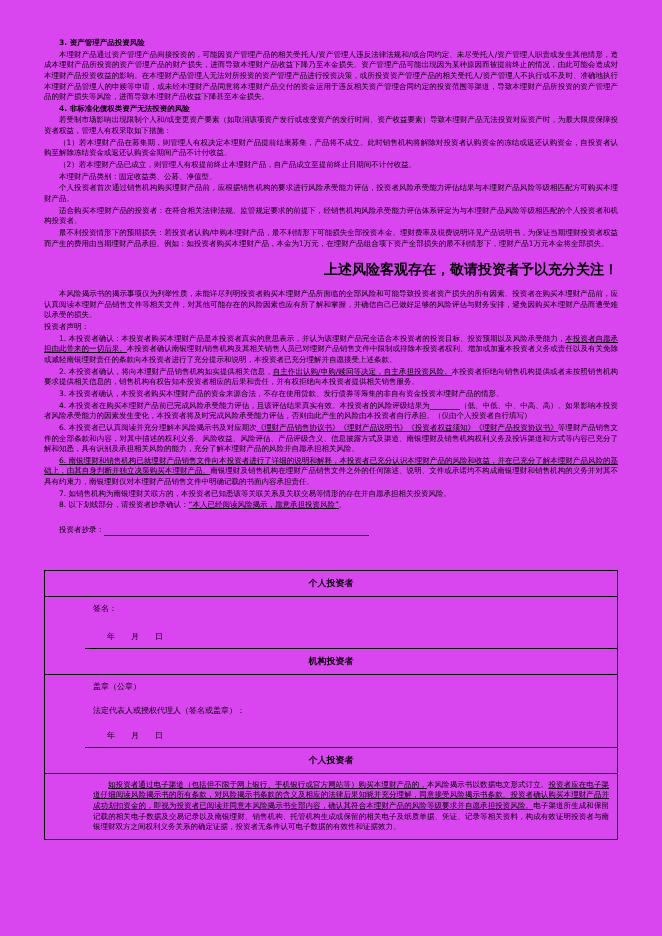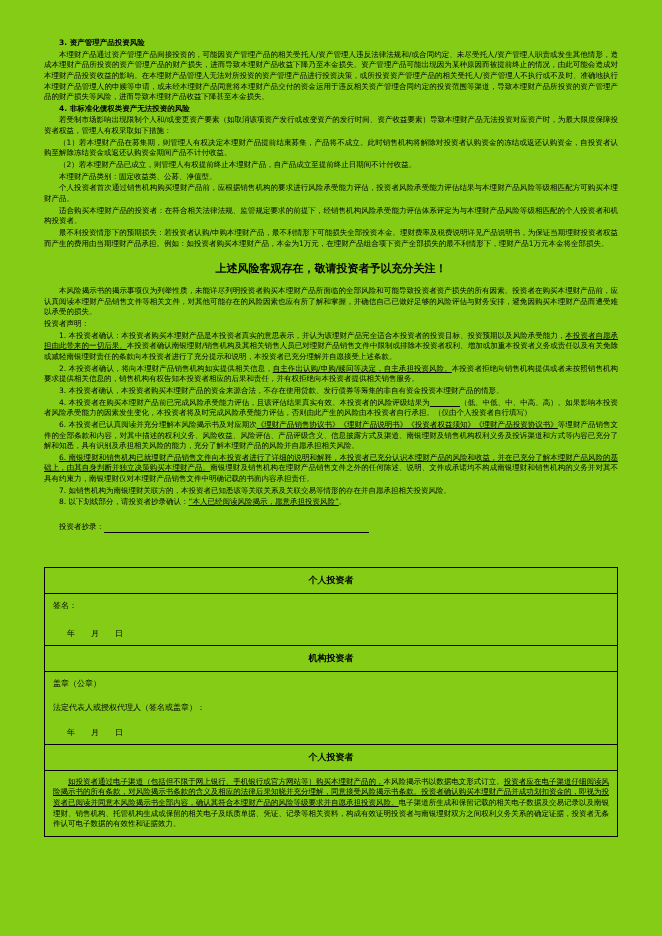--- a/index.html
+++ b/index.html
@@ -6,49 +6,50 @@
   body {
     width: 662px; height: 936px;
     background: #ffffff; color: #000000;
     font-family: "DejaVu Sans", "Liberation Sans", sans-serif;
   }
   .page {
     width: 662px; height: 936px;
     padding: 38px 44px 0 44px;
     box-sizing: border-box;
     overflow: hidden;
-    background: #84cc16;
+    background: #d946ef;
   }
   .para {
     font-size: 7.5px; line-height: 1.42;
     text-align: justify; text-indent: 2em;
     margin: 0 0 1px 0;
   }
   .noindent { text-indent: 0; }
   .b { font-weight: bold; }
   .u { text-decoration: underline; }
   .center-note {
-    font-size: 11px; font-weight: bold;
-    text-align: center; text-indent: 0;
+    font-size: 14px; font-weight: bold;
+    text-align: right; text-indent: 0;
     margin: 12px 0 10px 0;
   }
   .copy-line { margin-top: 14px; }
   .blank-line {
     display: inline-block; width: 265px; height: 8px;
     border-bottom: 1px solid #000;
     vertical-align: bottom;
   }
   .form-box { border: 1px solid #000; margin-top: 34px; }
   .form-box .hdr {
     font-size: 9px; font-weight: bold; text-align: center;
     padding: 6px 0; border-bottom: 1px solid #000;
   }
   .form-box .cell {
     font-size: 8px; padding: 6px 8px;
     border-bottom: 1px solid #000;
+    margin-left: 40px;
   }
   .form-box .cell.last { border-bottom: none; }
   .sign-cell { height: 52px; display: flex; flex-direction: column; justify-content: space-between; box-sizing: border-box; }
   .org-cell  { height: 73px; display: flex; flex-direction: column; justify-content: space-between; box-sizing: border-box; }
   .date-line { padding-left: 14px; }
   .channel-cell { padding: 4px 6px; }
   .channel-cell .para { margin: 0; }
 </style>
 </head>
 <body>

